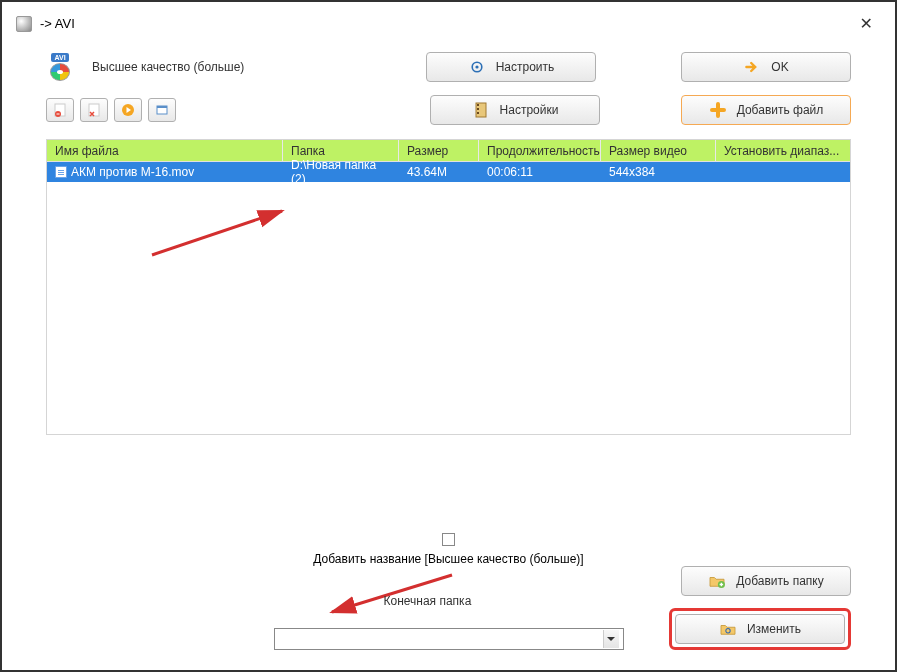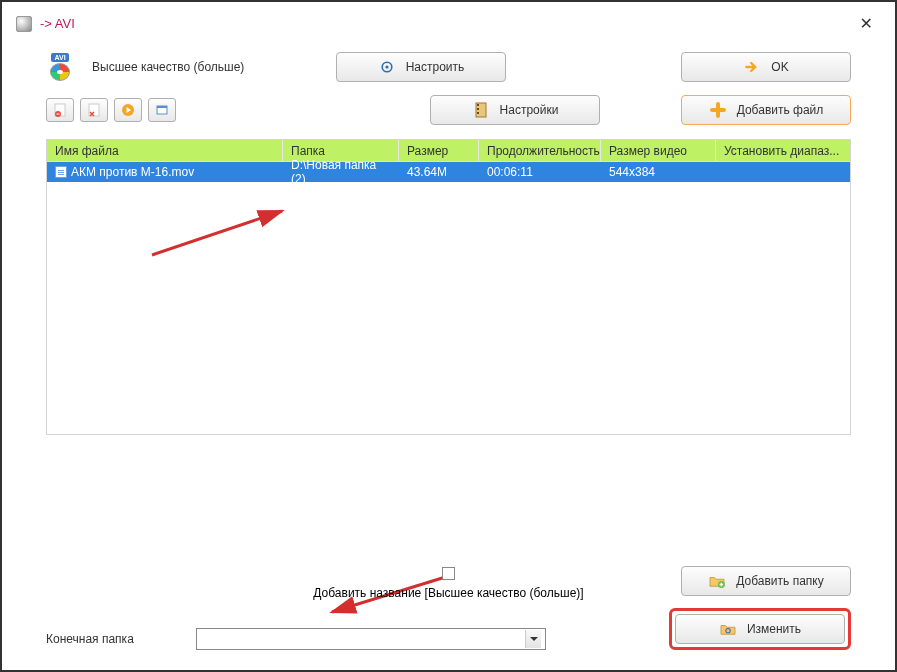--- a/index.html
+++ b/index.html
@@ -1,34 +1,34 @@
 <!DOCTYPE html>
 <html><head>
 <meta charset="utf-8">
 <style>
 * { box-sizing: border-box; margin: 0; padding: 0; }
 body { font-family: "Segoe UI", Tahoma, sans-serif; font-size: 12px; background: #fff; width: 897px; height: 672px; position: relative; border: 2px solid #333; overflow: hidden; }
 .titlebar { display: flex; align-items: center; padding: 10px 14px; gap: 8px; }
 .titlebar .app-icon { width: 16px; height: 16px; border-radius: 2px; background: radial-gradient(circle at 30% 30%, #fff, #888); border: 1px solid #999; }
-.titlebar .title { font-size: 13px; color: #be185d; }
+.titlebar .title { font-size: 13px; color: #000000; }
 .titlebar .close { margin-left: auto; font-size: 16px; color: #333; cursor: pointer; padding: 2px 8px; }
 
 .toprow { display: flex; align-items: center; padding: 0 44px; height: 44px; gap: 10px; }
 .top-left { display: flex; align-items: center; gap: 18px; width: 280px; }
 .avi-icon { width: 28px; height: 28px; display: flex; flex-direction: column; align-items: center; justify-content: flex-start; }
 .avi-badge { font-size: 7px; font-weight: bold; background: #3a7ac8; color: #fff; padding: 0 3px; border-radius: 2px; line-height: 9px; }
 .avi-disc { width: 20px; height: 20px; border-radius: 50%; background: conic-gradient(#e74c3c 0 90deg, #f1c40f 90deg 180deg, #2ecc71 180deg 270deg, #3498db 270deg 360deg); position: relative; margin-top: 1px; border: 1px solid #999; }
 .avi-disc::after { content: ""; position: absolute; inset: 6px; background: #fff; border-radius: 50%; }
 .quality-label { font-size: 12px; color: #333; }
 
 .btn { display: inline-flex; align-items: center; justify-content: center; gap: 10px; height: 30px; border: 1px solid #b0b0b0; border-radius: 4px; background: linear-gradient(#fdfdfd, #e8e8e8); cursor: pointer; font-size: 12px; color: #333; padding: 0 12px; }
 .btn.wide { width: 170px; }
 .btn .ico { width: 18px; height: 18px; display: inline-flex; align-items: center; justify-content: center; flex-shrink: 0; }
 .btn.orange-accent { border: 1px solid #f5a953; }
-.top-center { width: 260px; display: flex; justify-content: flex-start; }
+.top-center { width: 260px; display: flex; justify-content: flex-end; }
 .top-right { margin-left: auto; }
 
 .toolbar2 { display: flex; align-items: center; padding: 6px 44px 14px; gap: 10px; }
 .mini-btn { width: 28px; height: 24px; border: 1px solid #b0b0b0; border-radius: 3px; background: linear-gradient(#fdfdfd, #e8e8e8); display: inline-flex; align-items: center; justify-content: center; cursor: pointer; }
 .mini-group { display: flex; gap: 6px; }
 .center2 { margin-left: 244px; width: 260px; display: flex; justify-content: flex-start; }
 .right2 { margin-left: auto; }
 
 .table { margin: 0 44px; border: 1px solid #d5d5d5; height: 296px; background: #fff; position: relative; }
 .thead { display: flex; background: #bef264; border-bottom: 1px solid #e0e0e0; height: 22px; align-items: center; font-size: 12px; color: #333; }
@@ -36,21 +36,21 @@
 .th:last-child { border-right: none; }
 .c1 { width: 236px; } .c2 { width: 116px; } .c3 { width: 80px; } .c4 { width: 122px; } .c5 { width: 115px; } .c6 { flex: 1; }
 .trow { display: flex; height: 20px; align-items: center; background: #2f84e0; color: #fff; font-size: 12px; }
 .td { padding: 0 8px; display: flex; align-items: center; gap: 4px; }
 .file-ico { width: 12px; height: 12px; background: #fff; border: 1px solid #6aa3e8; border-radius: 1px; position: relative; }
 .file-ico::before { content: ""; position: absolute; top: 3px; left: 2px; right: 2px; height: 1px; background: #6aa3e8; box-shadow: 0 2px 0 #6aa3e8, 0 4px 0 #6aa3e8; }
 
 .bottom { position: absolute; left: 44px; right: 44px; bottom: 20px; }
 .add-title-row { display: flex; align-items: center; gap: 6px; margin-bottom: 28px; flex-direction: column; }
 .checkbox { width: 13px; height: 13px; border: 1px solid #888; background: #fff; cursor: pointer; }
-.dest-row { display: flex; align-items: center; gap: 20px; }
+.dest-row { display: flex; align-items: center; gap: 20px; flex-direction: column; }
 .dest-label { width: 130px; font-size: 12px; color: #333; }
 .combo { width: 350px; height: 22px; border: 1px solid #888; background: #fff; display: flex; align-items: center; padding: 0 4px; cursor: pointer; position: relative; }
 .combo .arrow { margin-left: auto; width: 16px; height: 18px; display: flex; align-items: center; justify-content: center; border-left: 1px solid #ccc; background: linear-gradient(#f7f7f7, #e4e4e4); }
 .combo .arrow::after { content: ""; border: 4px solid transparent; border-top-color: #333; margin-top: 4px; }
 
 .bottom-btns { position: absolute; right: 0; bottom: 0; display: flex; flex-direction: column; gap: 12px; align-items: flex-end; }
 .highlight-box { border: 3px solid #e53935; border-radius: 6px; padding: 3px; display: inline-block; }
 
 svg.arrow-annotation { position: absolute; pointer-events: none; }
 </style>

